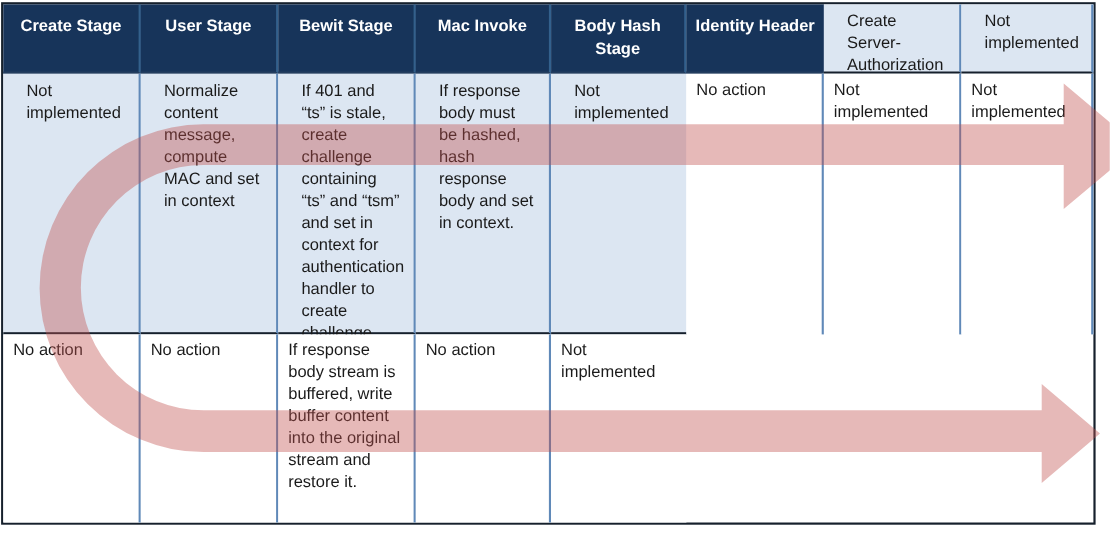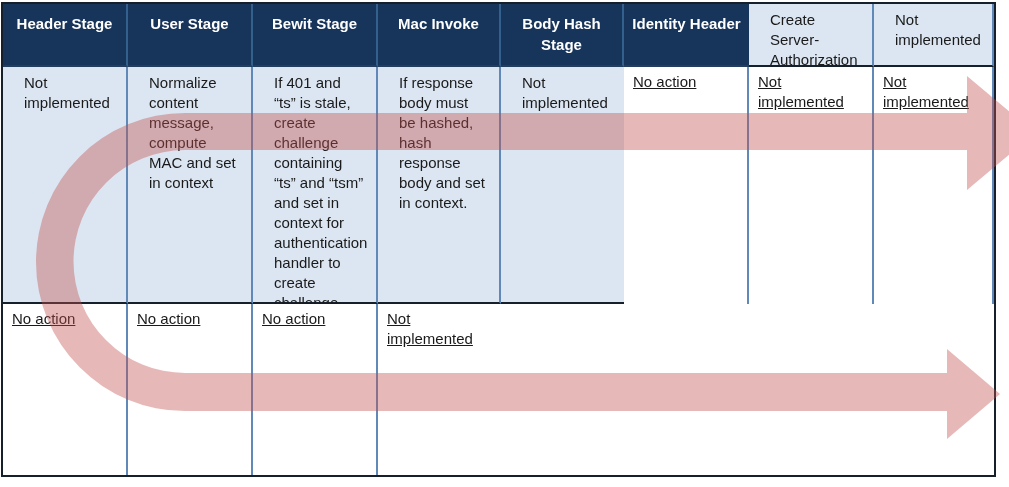--- a/index.html
+++ b/index.html
@@ -38,56 +38,56 @@
   .r1{
     background:var(--row1-bg);
     padding:6px 11px 0 21px;
     border-right:2px solid var(--grid-line);
     border-bottom:2px solid var(--divider);
   }
   .r2{
     background:var(--row2-bg);
     padding:5px 11px 0 9px;
     border-right:2px solid var(--grid-line);
-    text-decoration:underline;
   }
   .lastcol{border-right:none;}
   .arrow-overlay{
     position:absolute;left:0;top:0;width:1009px;height:487px;
     pointer-events:none;
   }
   .arrow-overlay path{fill:var(--arrow);fill-opacity:0.40;}
 </style>
 </head>
 <body>
 
 <div class="canvas">
 
   <div class="stage-table">
 
-    <div class="cell th">Header Stage</div>
+    <div class="cell th">Create Stage</div>
     <div class="cell th">User Stage</div>
     <div class="cell th">Bewit Stage</div>
     <div class="cell th">Mac Invoke</div>
     <div class="cell th">Body Hash Stage</div>
     <div class="cell th lastcol">Identity Header</div>
 
     <div class="cell r1">Create Server-Authorization response header based on context and add to the response message</div>
     <div class="cell r1">Not implemented</div>
     <div class="cell r1">Not implemented</div>
     <div class="cell r1">Normalize content message, compute MAC and set in context</div>
     <div class="cell r1">If 401 and “ts” is stale, create challenge containing “ts” and “tsm” and set in context for authentication handler to create challenge</div>
     <div class="cell r1">If response body must be hashed, hash response body and set in context.</div>
     <div class="cell r1 lastcol">Not implemented</div>
 
     <div class="cell r2">No action</div>
     <div class="cell r2">Not implemented</div>
     <div class="cell r2">Not implemented</div>
     <div class="cell r2">No action</div>
     <div class="cell r2">No action</div>
+    <div class="cell r2">If response body stream is buffered, write buffer content into the original stream and restore it.</div>
     <div class="cell r2">No action</div>
     <div class="cell r2 lastcol">Not implemented</div>
   </div>
 
   <svg class="arrow-overlay" width="1009" height="487" viewBox="0 0 1009 487" aria-hidden="true">
     <path d="M185,113 H967 V76 L1035,133 L967,190 V150 H185
          A111.5,111.5 0 0 0 185,373
          H947 V349 L1000,394 L947,439 V411 H185
          A149,149 0 0 1 185,113 Z" style="fill-opacity: 0.4;"></path>
   </svg>

